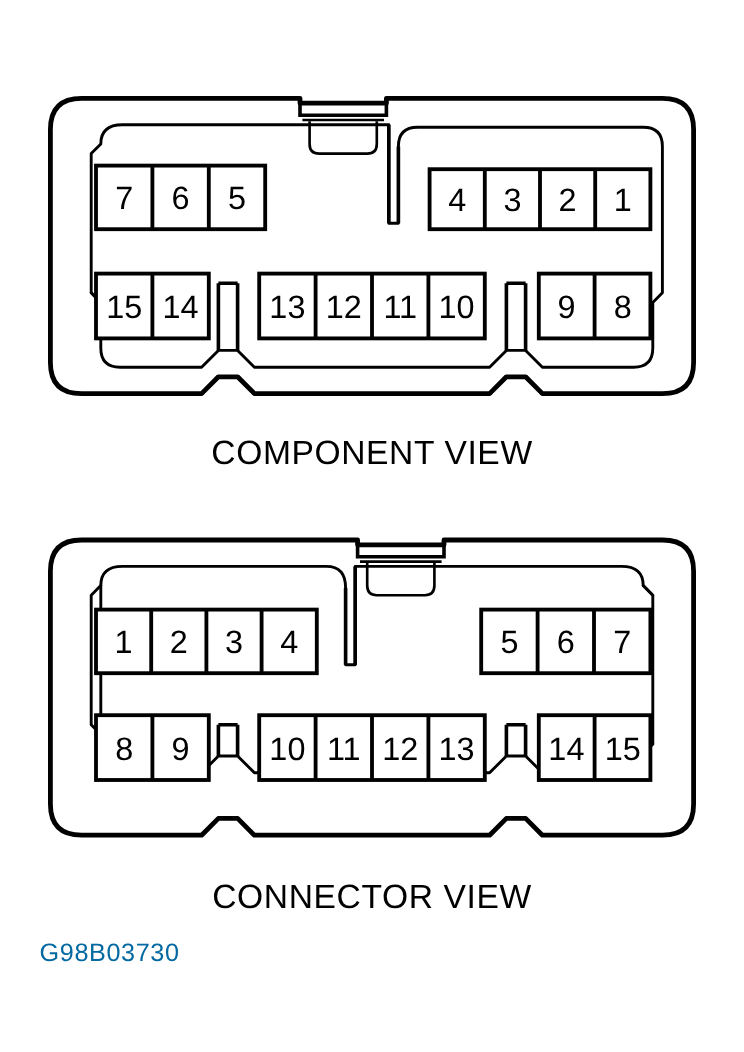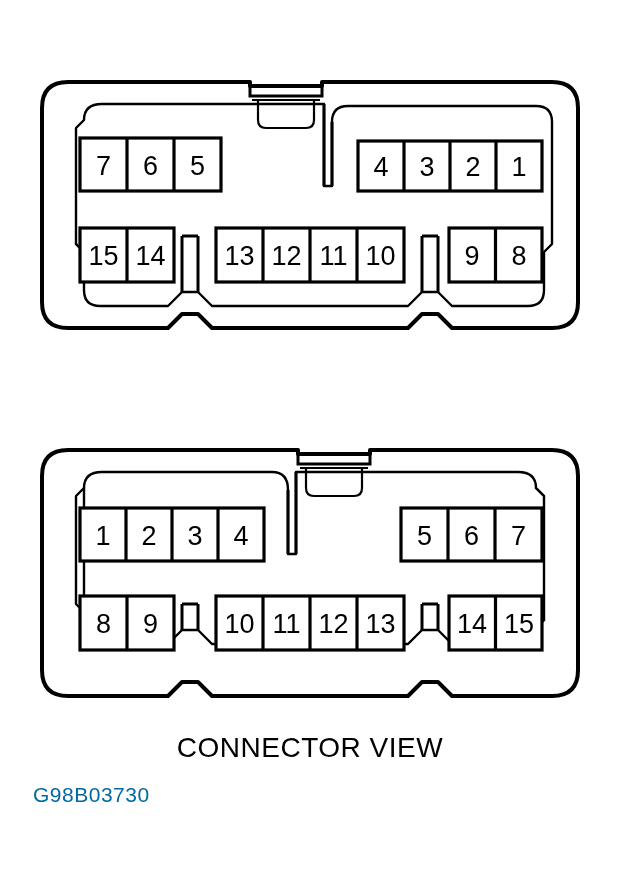--- a/index.html
+++ b/index.html
@@ -302,18 +302,19 @@
 
       <g>
         <rect class="pinbox" x="449" y="596" width="93" height="54"></rect>
         <line class="pindiv" x1="495.5" y1="596" x2="495.5" y2="650"></line>
         <text class="pin-label" x="472" y="624">14</text>
         <text class="pin-label" x="519" y="624">15</text>
       </g>
     </g>
   </svg>
 
+  <div class="view-caption" id="caption-component">COMPONENT VIEW</div>
 
   <div class="view-caption" id="caption-connector">CONNECTOR VIEW</div>
 
   <div class="fig-code">G98B03730</div>
 
 </div>
 
 </body></html>

